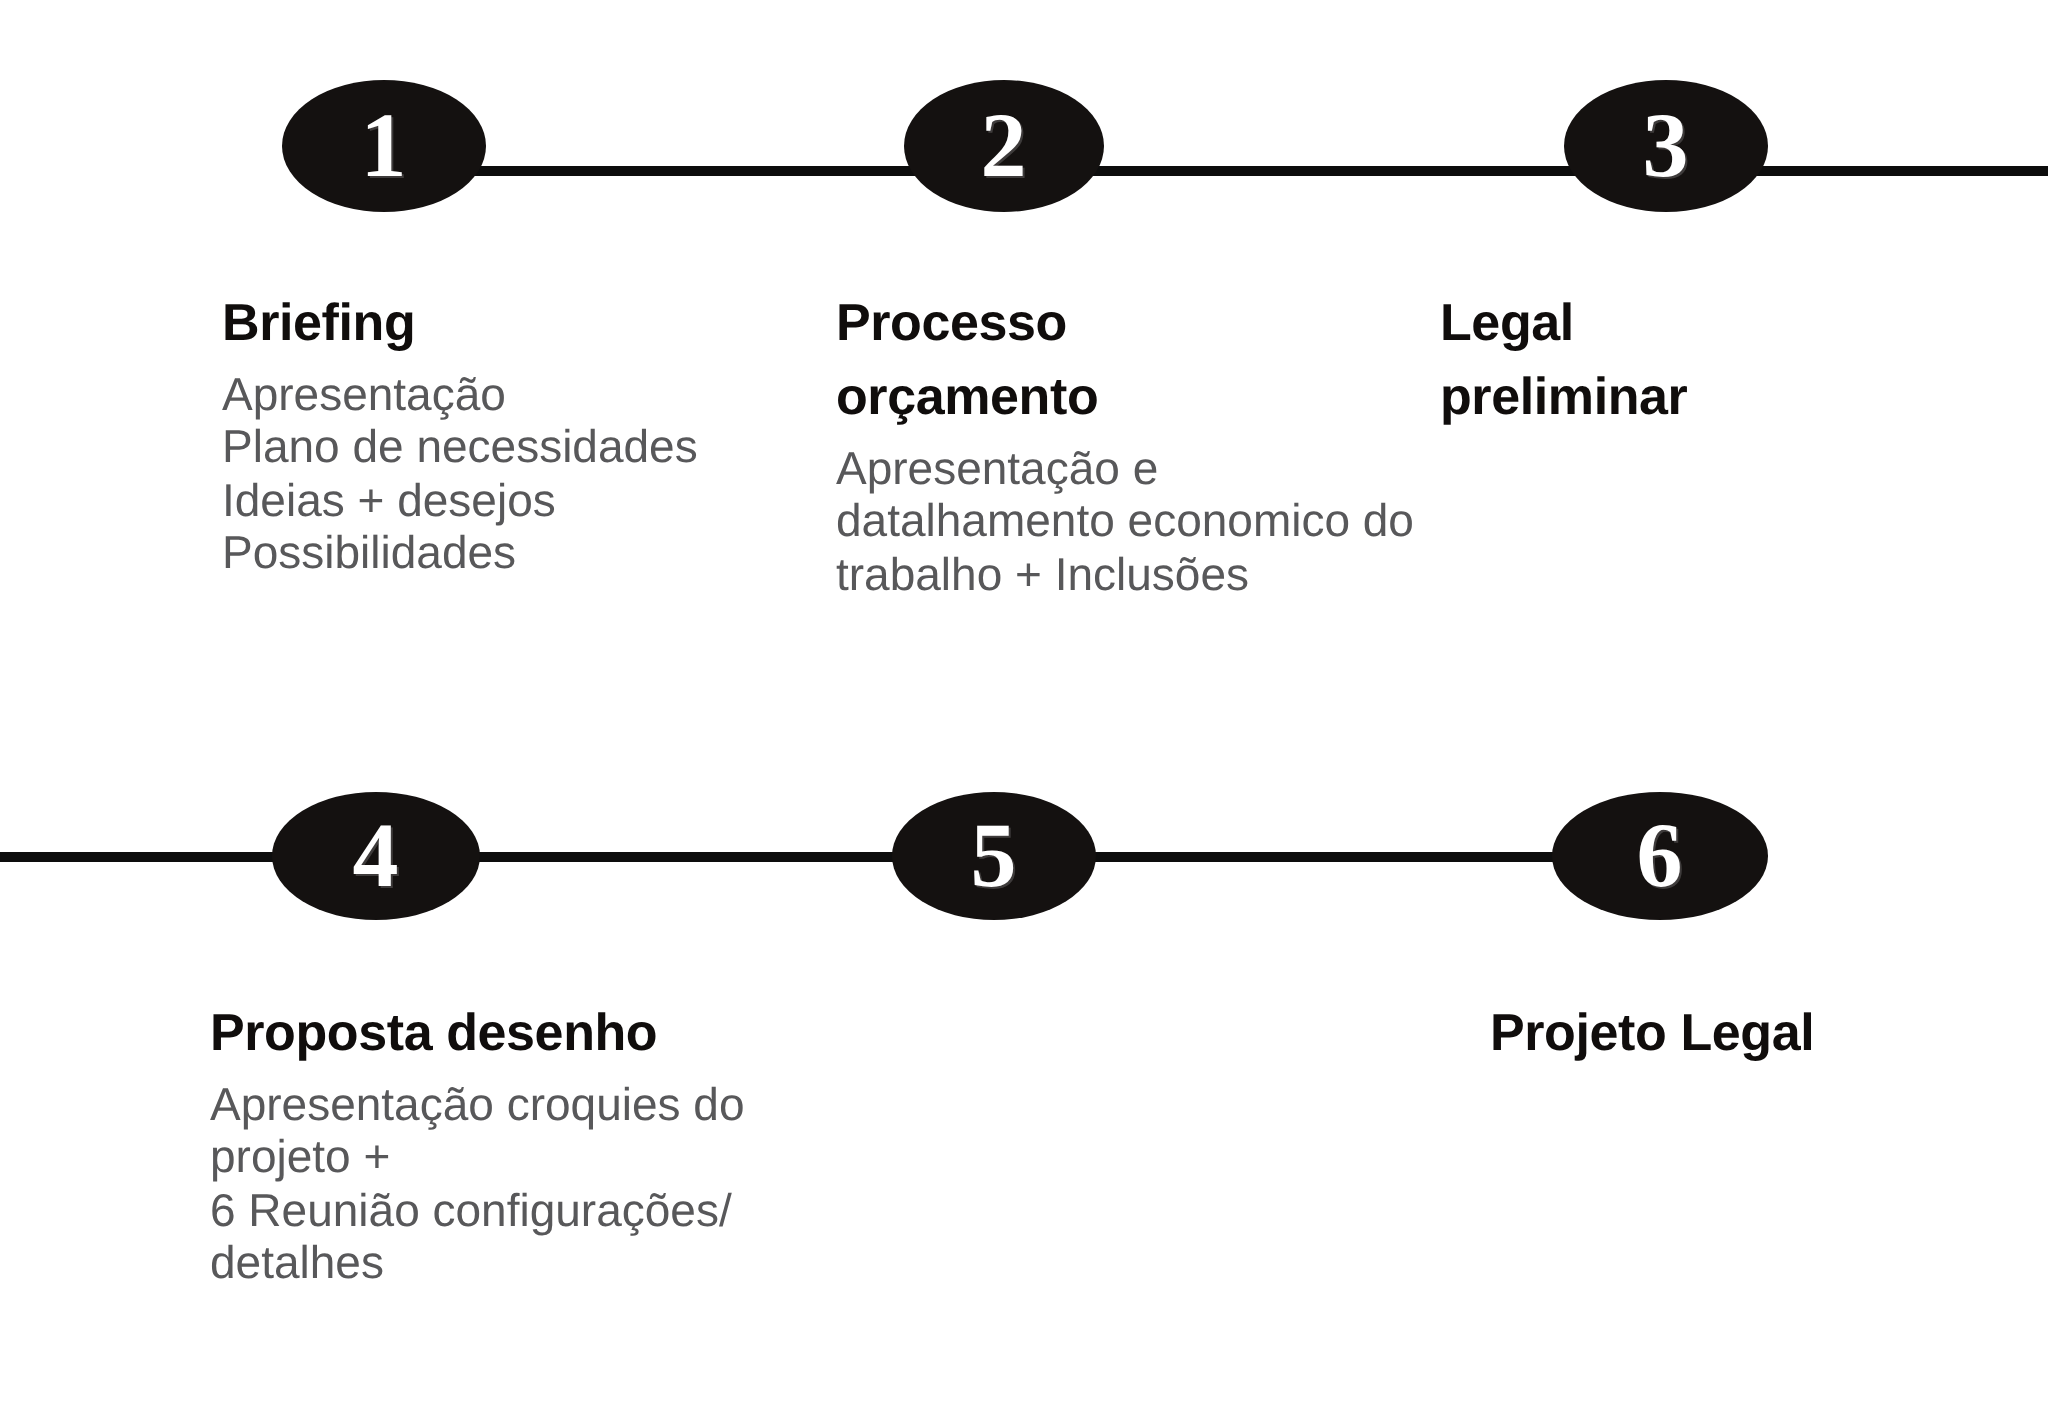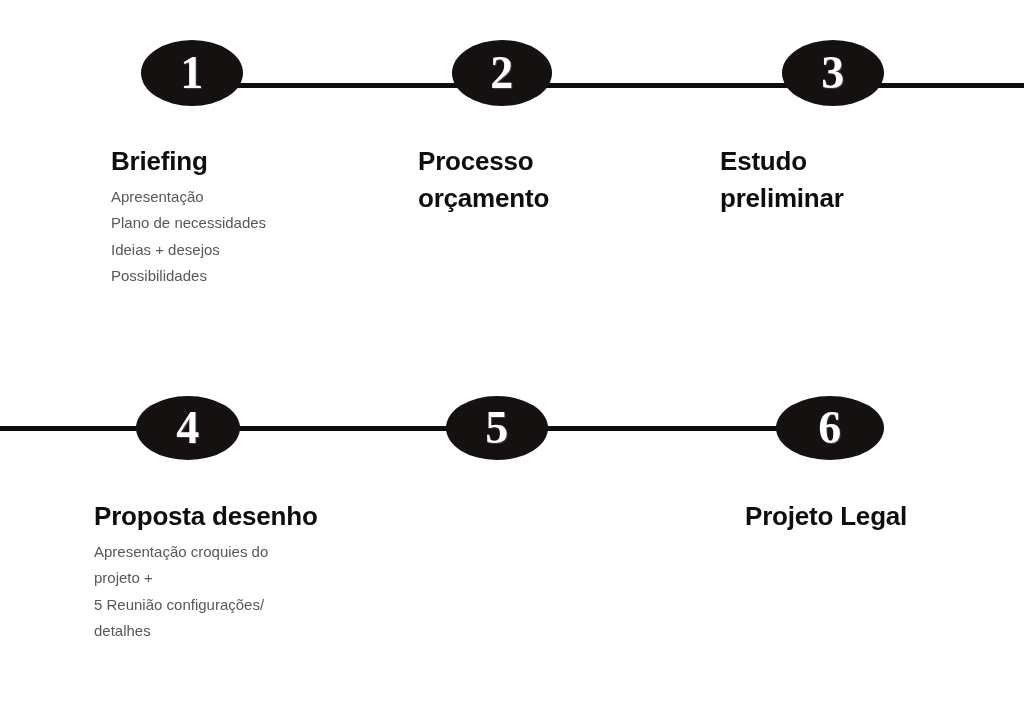--- a/index.html
+++ b/index.html
@@ -51,21 +51,21 @@
     font-weight: 700;
     font-size: 26px;
     line-height: 1.42;
     color: #100d0c;
     margin: 0 0 4px 0;
     letter-spacing: -0.2px;
     white-space: pre-line;
   }
   .step-desc {
     font-family: "Liberation Sans", sans-serif;
-    font-size: 15px;
+    font-size: 23px;
     line-height: 26.5px;
     color: #58585a;
     margin: 0;
     white-space: pre-line;
     font-weight: 400;
   }
 </style>
 </head>
 <body>
 
@@ -89,46 +89,49 @@
     <h2 class="step-title">Briefing</h2>
     <p class="step-desc">Apresentação
 Plano de necessidades
 Ideias + desejos
 Possibilidades</p>
   </div>
 
   <div class="step-col" style="left:418px; top:143px; width:290px;">
     <h2 class="step-title">Processo
 orçamento</h2>
+    <p class="step-desc">Apresentação e
+datalhamento economico do
+trabalho + Inclusões</p>
   </div>
 
   <div class="step-col" style="left:720px; top:143px; width:300px;">
-    <h2 class="step-title">Estudo
+    <h2 class="step-title">Legal
 preliminar</h2>
   </div>
 
   <div class="line" style="left:0px; top:426px; width:148px;"></div>
   <div class="line" style="left:232px; top:426px; width:222px;"></div>
   <div class="line" style="left:542px; top:426px; width:240px;"></div>
 
   <div class="badge" style="left:136px; top:396px; width:104px; height:64px;">
     <span class="badge-num">4</span>
   </div>
   <div class="badge" style="left:446px; top:396px; width:102px; height:64px;">
     <span class="badge-num">5</span>
   </div>
   <div class="badge" style="left:776px; top:396px; width:108px; height:64px;">
     <span class="badge-num">6</span>
   </div>
 
-  <div class="step-col" style="left:94px; top:498px; width:300px;">
+  <div class="step-col" style="left:105px; top:498px; width:300px;">
     <h2 class="step-title">Proposta desenho</h2>
     <p class="step-desc">Apresentação croquies do
 projeto +
-5 Reunião configurações/
+6 Reunião configurações/
 detalhes</p>
   </div>
 
 
   <div class="step-col" style="left:713px; top:498px; width:300px;margin-left:32px;">
     <h2 class="step-title">Projeto Legal</h2>
   </div>
 
 </div>
 

